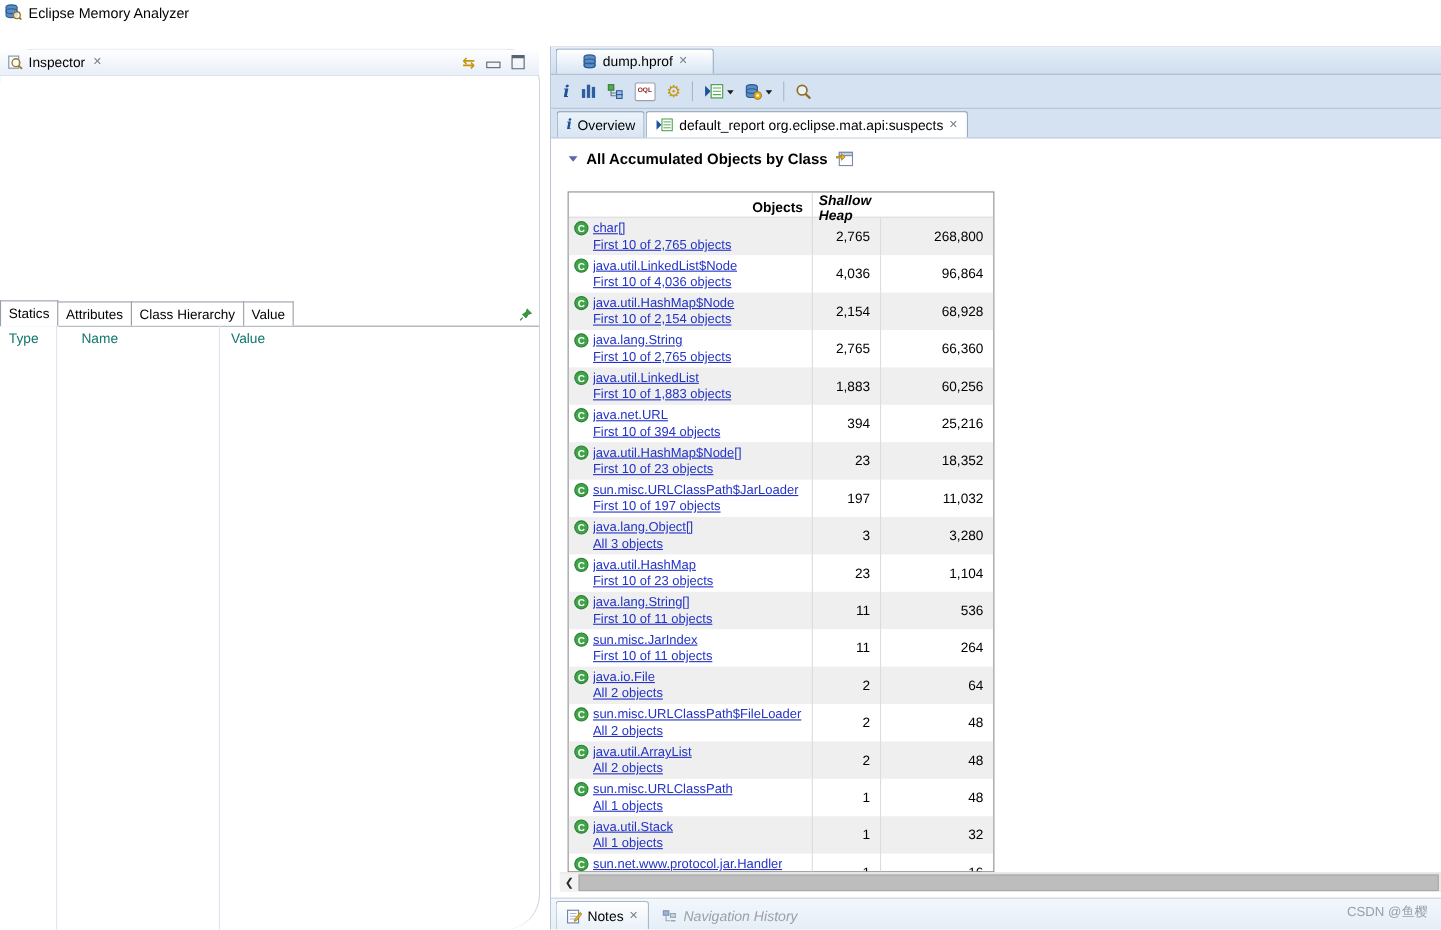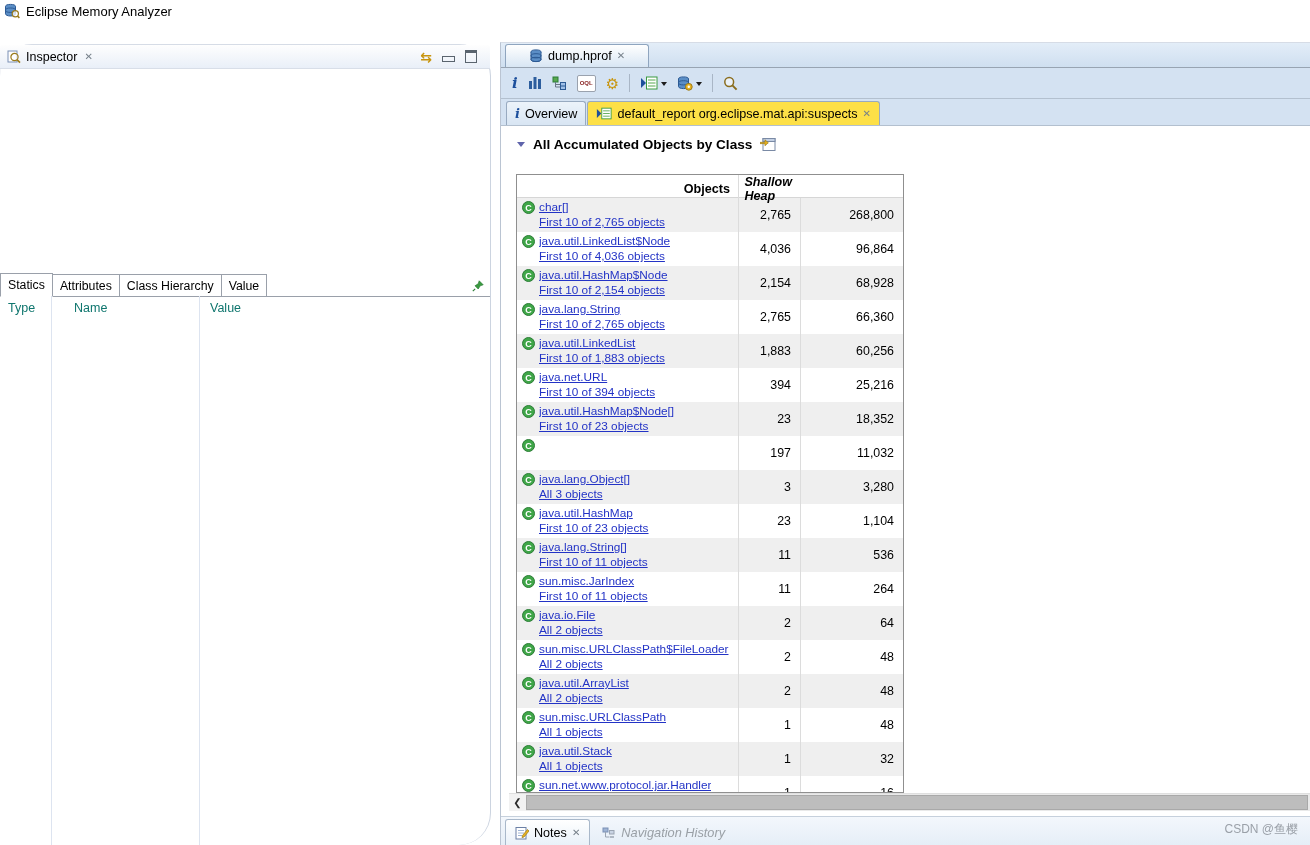--- a/index.html
+++ b/index.html
@@ -55,21 +55,21 @@
   .info-i{color:#1d4f9c;font-family:"DejaVu Serif","Liberation Serif",serif;font-weight:bold;
     font-size:15px;line-height:1;font-style:italic;}
   .oql-icon{width:17px;height:15px;border:1px solid #9aa2ae;background:#fff;border-radius:2px;
     font-size:6px;font-weight:bold;color:#8a2525;display:flex;align-items:center;justify-content:center;}
   .gear{color:#c8950f;font-size:15px;line-height:1;}
   .subtab-row{height:26px;background:#d4e2f2;border-bottom:1px solid #b3c0cf;display:flex;
     align-items:flex-end;padding-left:5px;flex:none;}
   .subtab{height:23px;display:flex;align-items:center;gap:5px;padding:0 8px;font-size:12.6px;
     border:1px solid #98aac0;border-bottom:none;border-radius:3px 3px 0 0;margin-right:1px;}
   .subtab.inactive{background:linear-gradient(#ecf3fa,#d8e5f3);}
-  .subtab.active{background:#fde047;}
+  .subtab.active{background:#ffffff;}
   .econtent{flex:1;background:#fff;position:relative;overflow:hidden;}
   .heading{position:absolute;top:11px;left:16px;display:flex;align-items:center;gap:8px;
     font-weight:bold;font-size:13.6px;}
   .twistie{width:0;height:0;border-left:4.5px solid transparent;border-right:4.5px solid transparent;
     border-top:5.5px solid #5f64ab;}
   
   .acc-table{position:absolute;top:48px;left:15px;width:388px;bottom:0;border:1px solid #8f8f8f;
     overflow:hidden;background:#fff;box-sizing:border-box;}
   .thead{display:grid;grid-template-columns:221px 62px 103px;height:22px;font-weight:bold;
     font-size:12.6px;border-bottom:1px solid #d6d6d6;}
@@ -370,20 +370,24 @@
         <a>First 10 of 23 objects</a>
       </span>
     </div>
     <div class="num">23</div>
     <div class="num">18,352</div>
   </div>
 
   <div class="trow even">
     <div class="name-cell">
       <span class="cicon">C</span>
+      <span class="links">
+        <a>sun.misc.URLClassPath$JarLoader</a>
+        <a>First 10 of 197 objects</a>
+      </span>
     </div>
     <div class="num">197</div>
     <div class="num">11,032</div>
   </div>
 
   <div class="trow odd">
     <div class="name-cell">
       <span class="cicon">C</span>
       <span class="links">
         <a>java.lang.Object[]</a>

